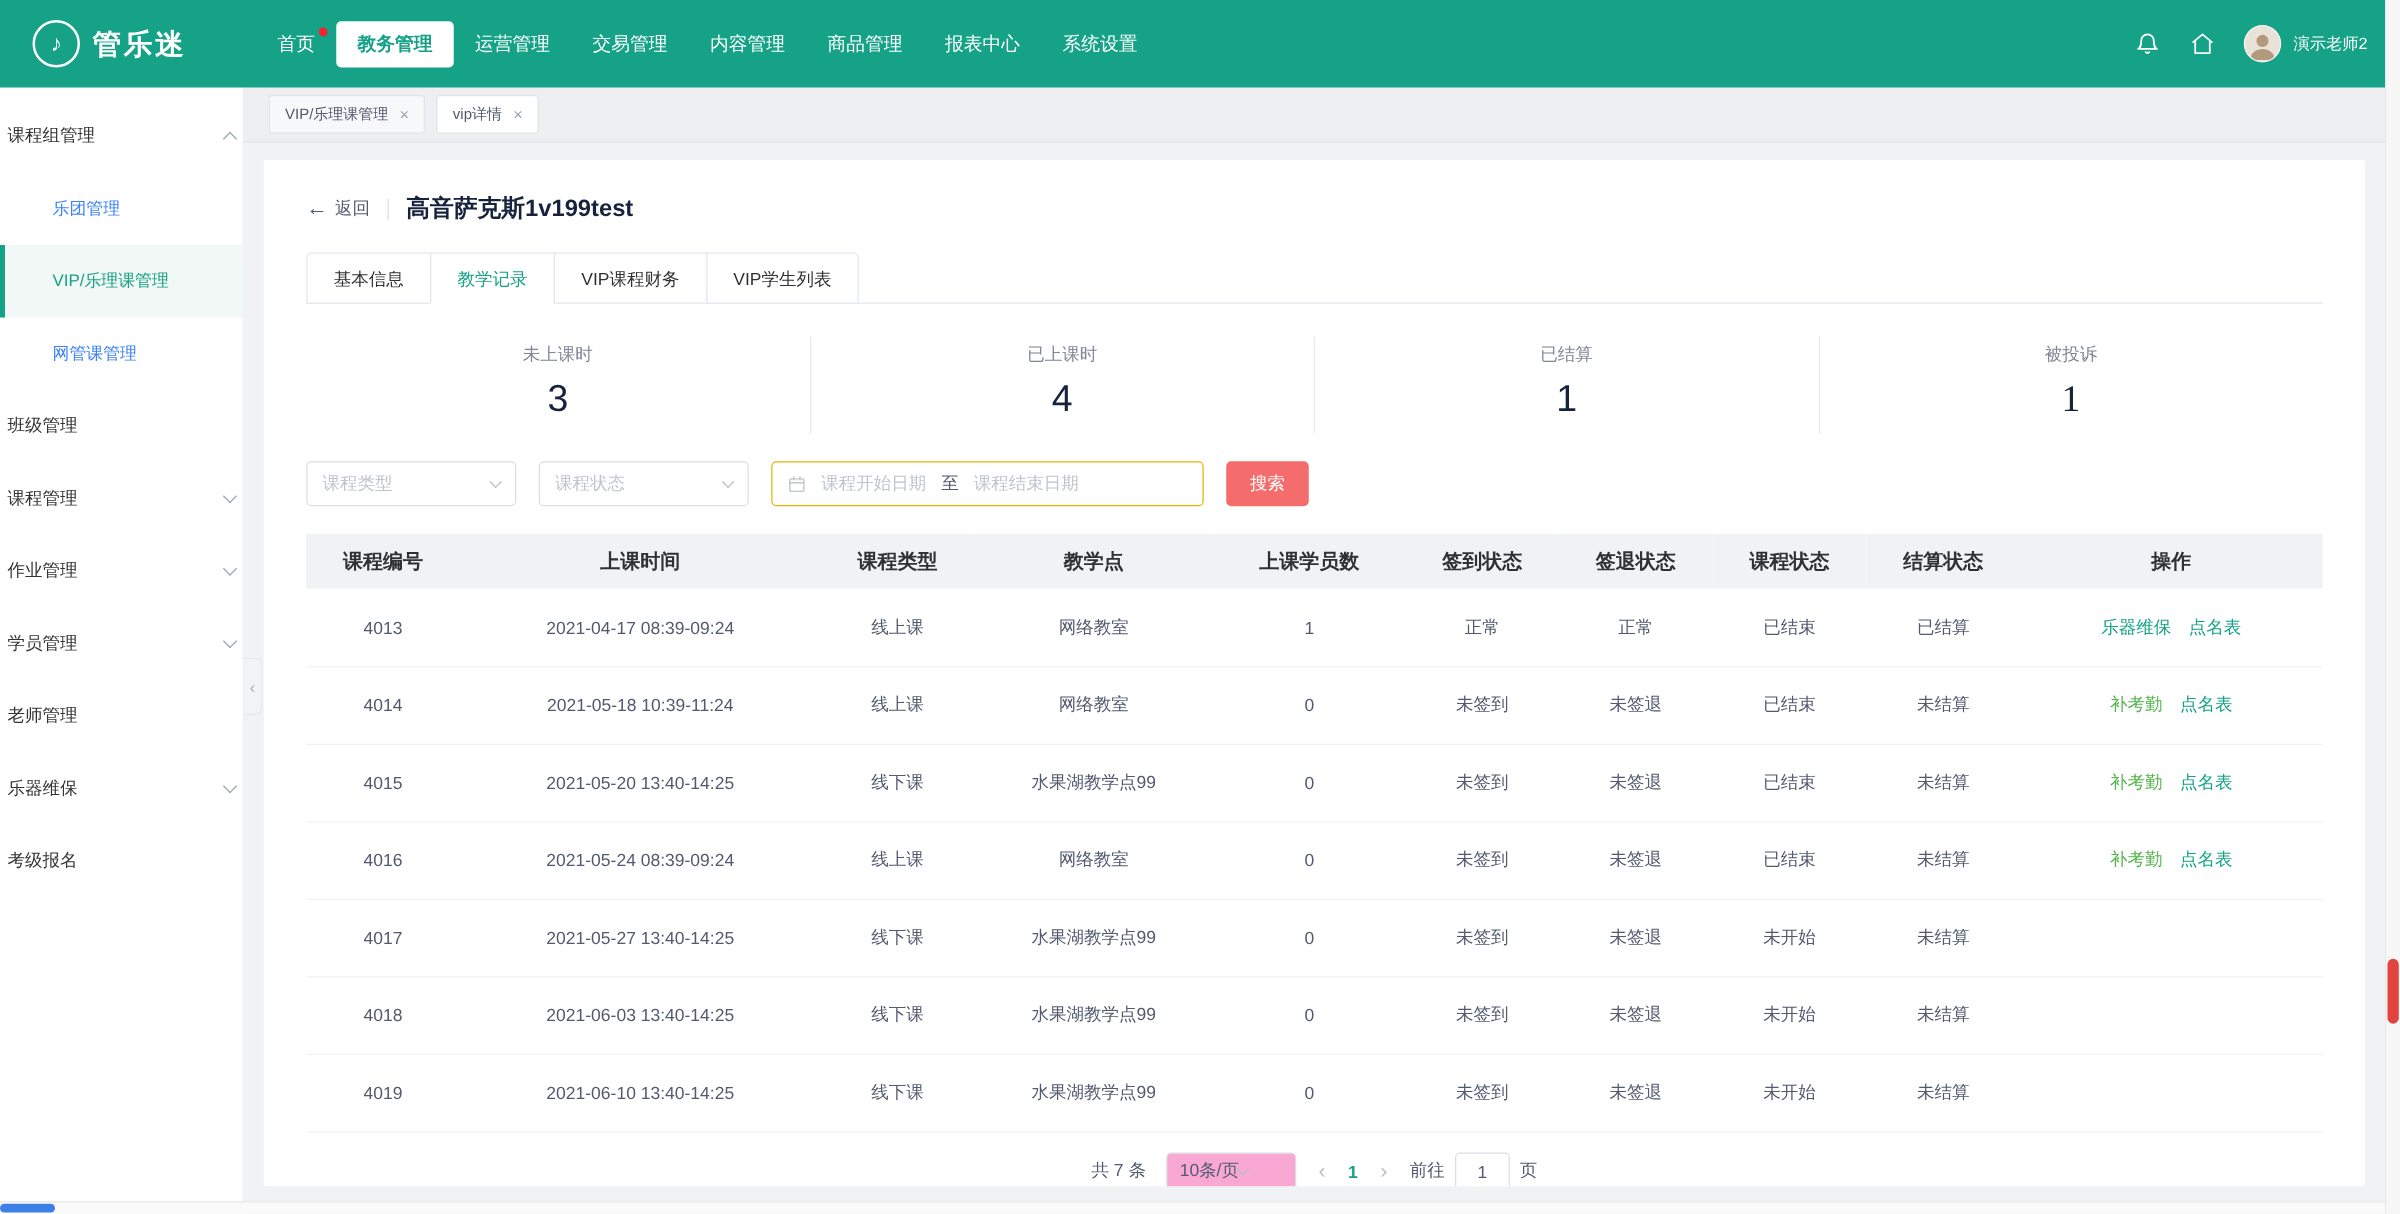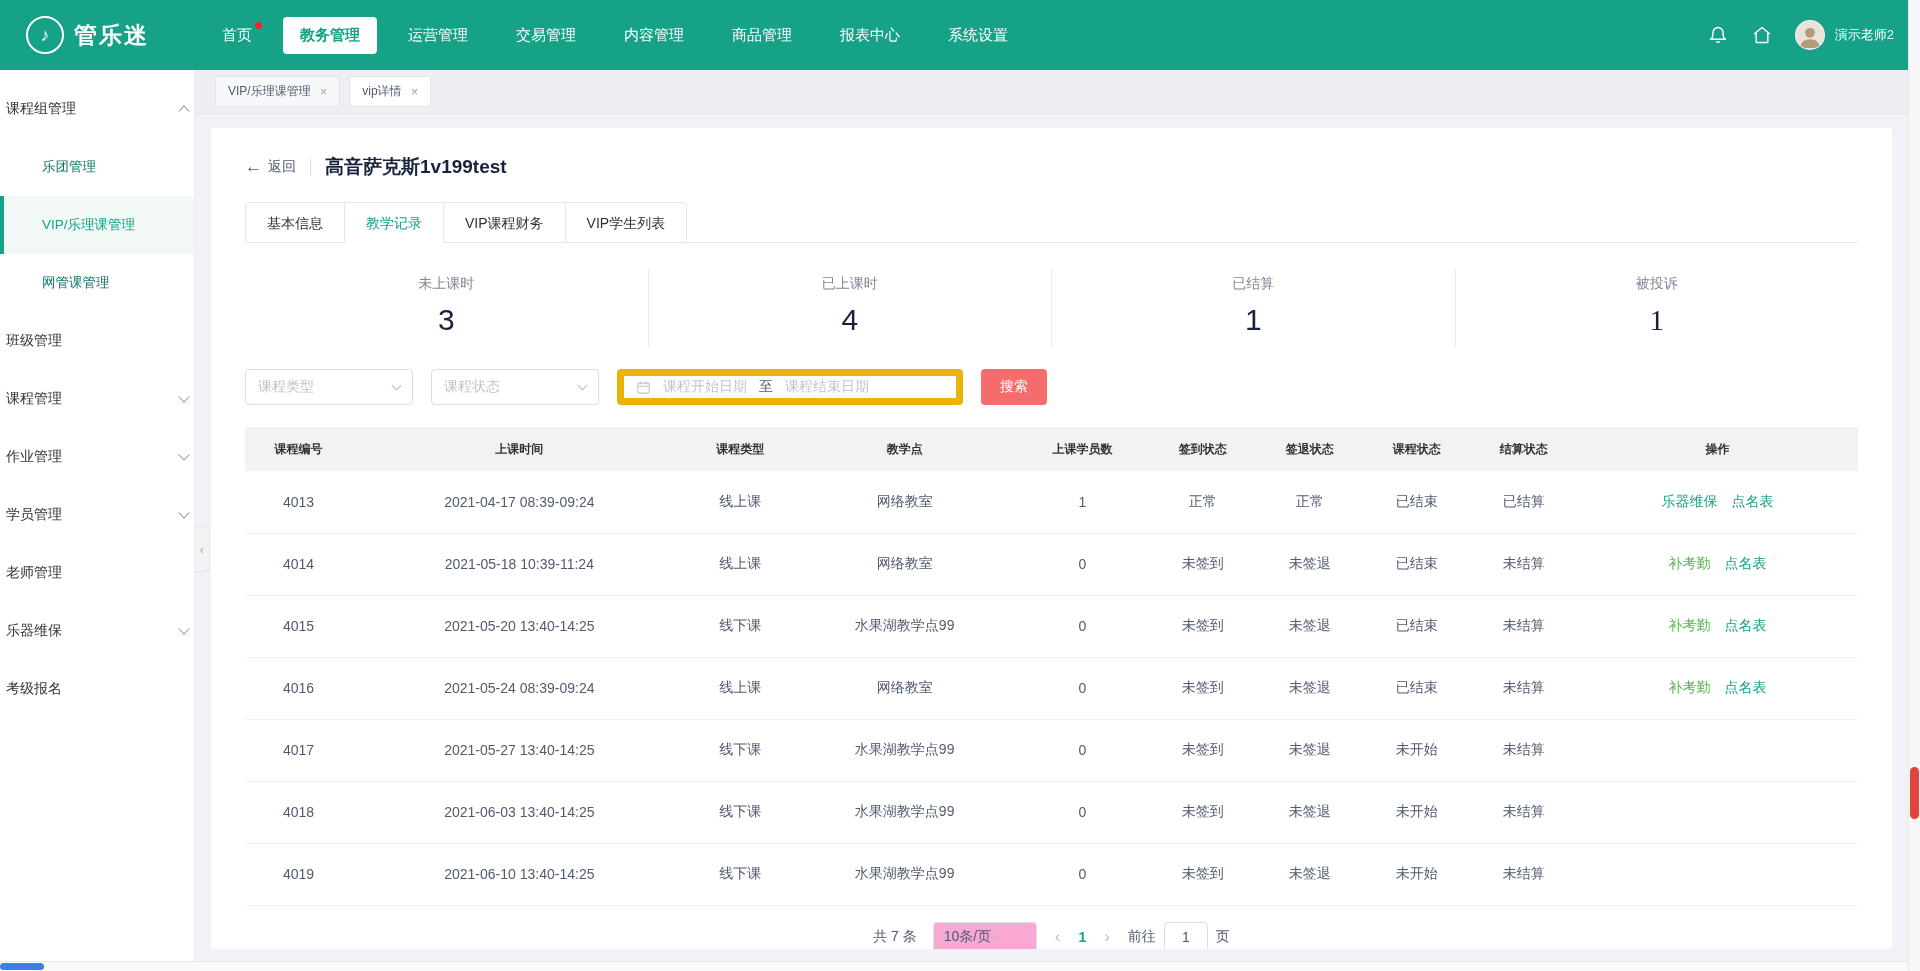--- a/index.html
+++ b/index.html
@@ -10,35 +10,35 @@
   html,body{width:1920px;height:971px;overflow:hidden;}
   body{font-family:"Liberation Sans","DejaVu Sans",sans-serif;background:var(--pagebg);color:var(--text);}
 
   
   .topbar{position:absolute;top:0;left:0;right:0;height:70px;background:var(--primary);
     display:flex;align-items:center;padding:0 26px;z-index:20;}
   .logo{display:flex;align-items:center;gap:10px;cursor:pointer;}
   .logo-icon{width:38px;height:38px;border:2.5px solid #fff;border-radius:50%;
     display:flex;align-items:center;justify-content:center;color:#fff;font-size:18px;}
   .logo-text{color:#fff;font-size:23px;font-weight:bold;letter-spacing:2px;}
-  .top-nav{display:flex;align-items:center;margin-left:56px;gap:14px;}
+  .top-nav{display:flex;align-items:center;margin-left:56px;gap:0;}
   .nav-item{position:relative;color:#fff;font-size:15px;padding:9px 17px;border-radius:4px;cursor:pointer;white-space:nowrap;}
   .nav-item.active{background:#fff;color:var(--primary);font-weight:bold;}
   .red-dot{position:absolute;top:5px;right:7px;width:7px;height:7px;border-radius:50%;background:#f5222d;}
   .top-right{margin-left:auto;display:flex;align-items:center;gap:22px;}
   .icon-btn{width:22px;height:22px;display:flex;align-items:center;justify-content:center;cursor:pointer;}
   .avatar{width:30px;height:30px;border-radius:50%;background:#e9e2d8;display:flex;align-items:flex-end;justify-content:center;overflow:hidden;cursor:pointer;border:1px solid rgba(255,255,255,.7);}
   .username{color:#fff;font-size:13px;cursor:pointer;margin-left:-12px;}
 
   
   .sidebar{position:absolute;top:70px;left:0;bottom:0;width:195px;background:#fff;
     border-right:1px solid #eceff2;padding-top:10px;z-index:10;}
   .side-item,.side-sub{height:58px;display:flex;align-items:center;cursor:pointer;font-size:14px;color:#333;}
   .side-item{padding:0 6px;justify-content:space-between;}
-  .side-sub{padding-left:42px;font-size:13.5px;color:#0f766e;}
+  .side-sub{padding-left:42px;font-size:13.5px;color:#3b82f6;}
   .side-sub.active{color:var(--primary);background:#f2f8f6;border-left:4px solid var(--primary);padding-left:38px;}
   .chev{width:8px;height:8px;border-right:1.5px solid #9aa3ab;border-bottom:1.5px solid #9aa3ab;display:inline-block;}
   .chev-down{transform:rotate(45deg);margin-top:-4px;}
   .chev-up{transform:rotate(-135deg);margin-top:4px;}
   .collapse-handle{position:absolute;left:195px;top:526px;width:15px;height:46px;background:#f1f3f5;
     border:1px solid #e4e7ea;border-left:none;border-radius:0 6px 6px 0;display:flex;align-items:center;
     justify-content:center;color:#aab2ba;font-size:13px;cursor:pointer;z-index:15;}
 
   
   .main{position:absolute;top:70px;left:195px;right:12px;bottom:10px;display:flex;flex-direction:column;background:var(--pagebg);}
@@ -67,28 +67,28 @@
   .stat{flex:1;text-align:center;border-right:1px solid #e8eaec;padding:6px 0 10px;}
   .stat:last-child{border-right:none;font-family:Liberation Serif, serif;}
   .stat-label{font-size:14px;color:var(--muted);}
   .stat-value{font-size:30px;color:#17233d;margin-top:10px;}
 
   .filters{display:flex;align-items:center;gap:18px;margin-top:22px;}
   .select{height:36px;border:1px solid #dcdee2;border-radius:4px;background:#fff;display:flex;align-items:center;
     justify-content:space-between;padding:0 12px;font-size:14px;color:#c0c4cc;cursor:pointer;}
   .select.w-type{width:168px;}
   .caret{width:7px;height:7px;border-right:1.3px solid #b7bcc4;border-bottom:1.3px solid #b7bcc4;transform:rotate(45deg);margin-top:-3px;}
-  .daterange{width:346px;height:36px;border:7px solid #eab308;border-radius:4px;background:#fff;display:flex;
+  .daterange{width:346px;height:36px;border:1px solid #eab308;border-radius:4px;background:#fff;display:flex;
     align-items:center;gap:12px;padding:0 12px;font-size:14px;color:#c0c4cc;cursor:pointer;}
   .daterange .sep{color:#515a6e;}
   .search-btn{width:66px;height:36px;background:var(--danger);color:#fff;border:none;border-radius:4px;
     font-size:14px;cursor:pointer;font-family:Liberation Sans, sans-serif;}
 
   .tbl{width:100%;border-collapse:collapse;margin-top:22px;}
-  .tbl th{background:#f1f2f4;height:44px;font-size:12px;font-weight:bold;color:#303133;text-align:center;}
+  .tbl th{background:#f1f2f4;height:44px;font-size:16px;font-weight:bold;color:#303133;text-align:center;}
   .tbl td{height:62px;text-align:center;font-size:14px;color:#515a6e;border-bottom:1px solid #f0f1f3;background:#fff;}
   .link{cursor:pointer;margin:0 7px;white-space:nowrap;}
   .link.primary{color:var(--primary);}
   .link.success{color:var(--success);}
 
   .pagination{display:flex;align-items:center;justify-content:center;gap:16px;margin-top:16px;font-size:14px;color:#515a6e;}
   .psize{width:104px;height:30px;border:1px solid #dcdee2;border-radius:4px;background:#f9a8d4;display:flex;
     align-items:center;justify-content:flex-start;padding:0 10px;color:#515a6e;cursor:pointer;}
   .pg-arrow{color:#b9bec6;font-size:17px;cursor:pointer;padding:0 2px;}
   .pg-num{color:var(--primary);font-weight:bold;cursor:pointer;}

